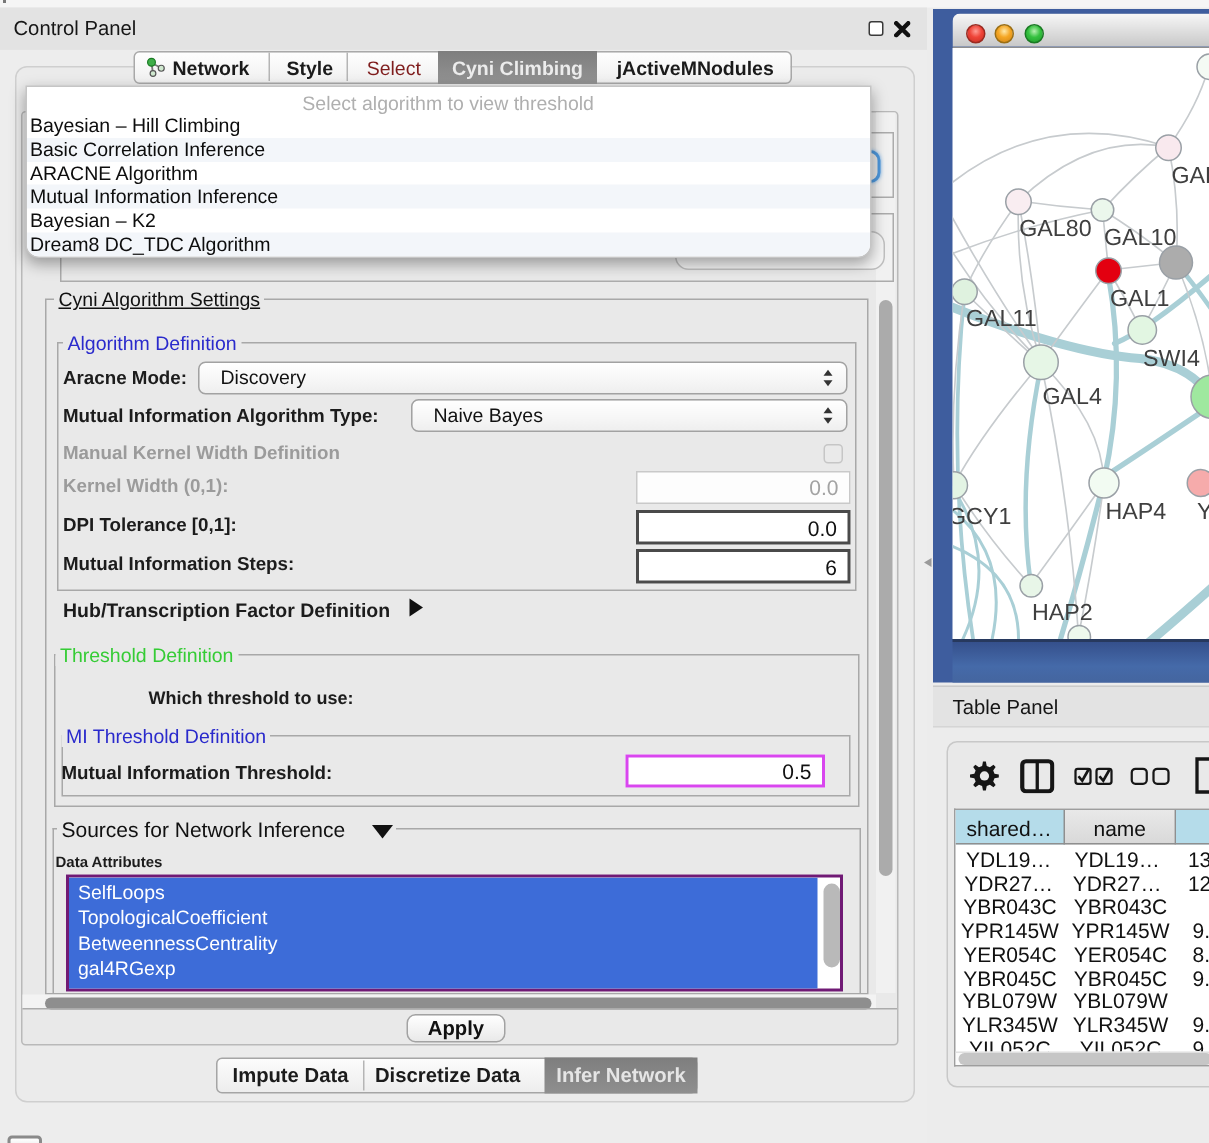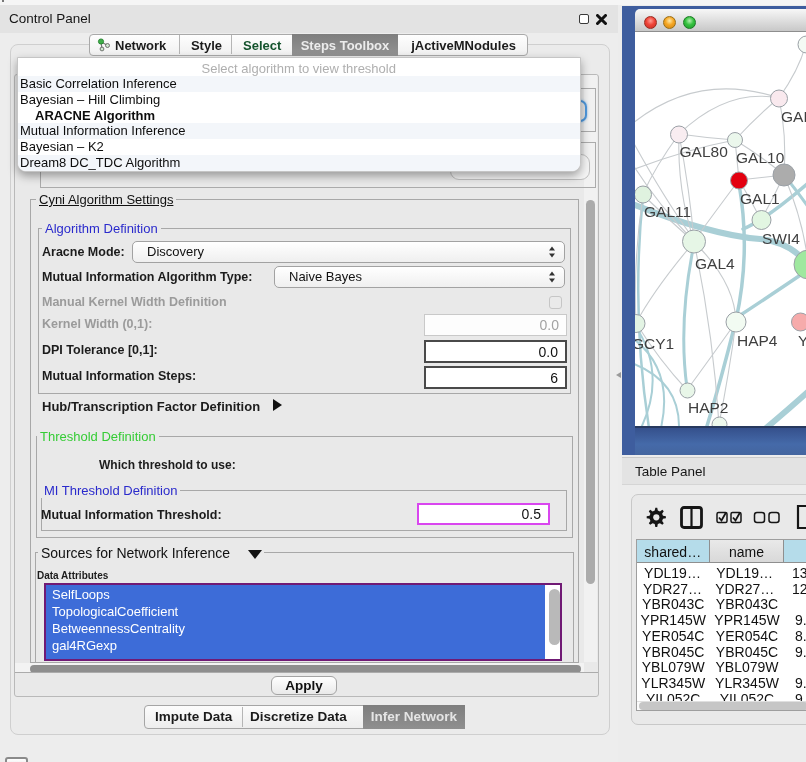--- a/index.html
+++ b/index.html
@@ -51,22 +51,22 @@
   <div class="abs" style="left:292px;top:33.5px;width:106px;height:22px;background:linear-gradient(#7E7E7E,#939393);"></div>
   <svg class="abs" style="left:97px;top:38px;" width="14" height="14" viewBox="0 0 14 14">
     <line x1="4" y1="4" x2="10" y2="7" stroke="#777" stroke-width="1.2"></line>
     <line x1="4" y1="4" x2="5" y2="11" stroke="#777" stroke-width="1.2"></line>
     <circle cx="4" cy="3.5" r="2.6" fill="#3fae49" stroke="#1c7b26" stroke-width="0.8"></circle>
     <circle cx="10.5" cy="7.5" r="2" fill="#cfe8cf" stroke="#555" stroke-width="0.8"></circle>
     <circle cx="5" cy="11" r="1.9" fill="#cfe8cf" stroke="#555" stroke-width="0.8"></circle>
   </svg>
   <div class="abs" style="left:115px;top:38px;font-size:13px;font-weight:bold;color:#1b1b1b;">Network</div>
   <div class="abs" style="left:190px;top:38px;width:33px;text-align:center;font-size:13px;font-weight:bold;color:#1b1b1b;">Style</div>
-  <div class="abs" style="left:243px;top:38px;width:39px;font-size:13px;font-weight:bold;color:#14532d;">Select</div>
-  <div class="abs" style="left:292px;top:38px;width:106px;text-align:center;font-size:13px;font-weight:bold;color:#ECECEC;">Steps Toolbox</div>
+  <div class="abs" style="left:243px;top:38px;width:39px;text-align:center;font-size:13px;font-weight:normal;color:#7f1d1d;">Select</div>
+  <div class="abs" style="left:292px;top:38px;width:106px;text-align:center;font-size:13px;font-weight:bold;color:#ECECEC;">Cyni Climbing</div>
   <div class="abs" style="left:399px;top:38px;width:129px;text-align:center;font-size:13px;font-weight:bold;color:#1b1b1b;">jActiveMNodules</div>
 
   <div class="fs" style="left:30px;top:199px;width:549px;height:464px;border-color:#A8A8A8;"></div>
   <div class="leg" style="left:36px;top:192px;color:#111;text-decoration:underline;">Cyni Algorithm Settings</div>
 
   <div class="fs" style="left:38px;top:228px;width:533px;height:166px;"></div>
   <div class="leg" style="left:42px;top:221px;color:#2a2acc;">Algorithm Definition</div>
 
   <div class="lbl" style="left:42px;top:245px;">Aracne Mode:</div>
   <div class="combo" style="left:132px;top:240.5px;width:433px;height:22.5px;">Discovery<span class="arrows">
@@ -134,23 +134,23 @@
   <div class="abs" style="left:250px;top:709px;font-size:13.5px;font-weight:bold;color:#1b1b1b;">Discretize Data</div>
   <div class="abs" style="left:363px;top:709px;width:102px;text-align:center;font-size:13.5px;font-weight:bold;color:#E5E5E5;">Infer Network</div>
 
   <div class="abs" style="left:5px;top:757px;width:19px;height:10px;border:2px solid #8A8A8A;border-radius:3px;background:linear-gradient(#fff,#ddd);"></div>
 
   <div class="abs" style="left:616px;top:372px;width:0;height:0;border-top:3px solid transparent;border-bottom:3px solid transparent;border-right:5px solid #9A9A9A;"></div>
 
   <div class="abs" style="left:16.5px;top:57px;width:564.5px;height:115px;background:#fff;border:1px solid #C5C5C5;border-radius:0 0 9px 9px;box-sizing:border-box;box-shadow:0 4px 10px rgba(0,0,0,0.35);overflow:hidden;z-index:5;">
     <div style="position:absolute;left:0;top:3px;width:100%;text-align:center;font-size:13px;color:#AFAFAF;">Select algorithm to view threshold</div>
     <div style="position:absolute;left:0;top:18px;width:100%;font-size:13px;color:#0d0d0d;line-height:15.8px;">
+      <div style="padding-left:2.5px;">Bayesian – Hill Climbing</div>
       <div style="padding-left:2.5px;background:#F3F6FA;">Basic Correlation Inference</div>
-      <div style="padding-left:2.5px;">Bayesian – Hill Climbing</div>
-      <div style="padding-left:2.5px;font-weight:bold;margin-left:15px;">ARACNE Algorithm</div>
+      <div style="padding-left:2.5px;font-weight:normal;">ARACNE Algorithm</div>
       <div style="padding-left:2.5px;background:#F3F6FA;">Mutual Information Inference</div>
       <div style="padding-left:2.5px;">Bayesian – K2</div>
       <div style="padding-left:2.5px;background:#F3F6FA;">Dream8 DC_TDC Algorithm</div>
     </div>
   </div>
 
   <div class="abs" style="left:622px;top:6px;width:184px;height:449px;background:#3E5D9E;"></div>
   <div class="abs" style="left:634.5px;top:9px;width:171.5px;height:22.5px;background:linear-gradient(#F7F7F7,#C8C8C8);border-radius:5px 0 0 0;border-bottom:1px solid #8E8E8E;box-sizing:border-box;"></div>
   <div class="abs" style="left:643.5px;top:15.5px;width:11px;height:11px;border-radius:50%;background:radial-gradient(circle at 50% 35%,#FF9C94 0%,#EF4438 45%,#C62F24 100%);border:0.5px solid #9A2A20;"></div>
   <div class="abs" style="left:663px;top:15.5px;width:11px;height:11px;border-radius:50%;background:radial-gradient(circle at 50% 35%,#FFE9A8 0%,#F5A623 45%,#CE8418 100%);border:0.5px solid #9A6E14;"></div>

